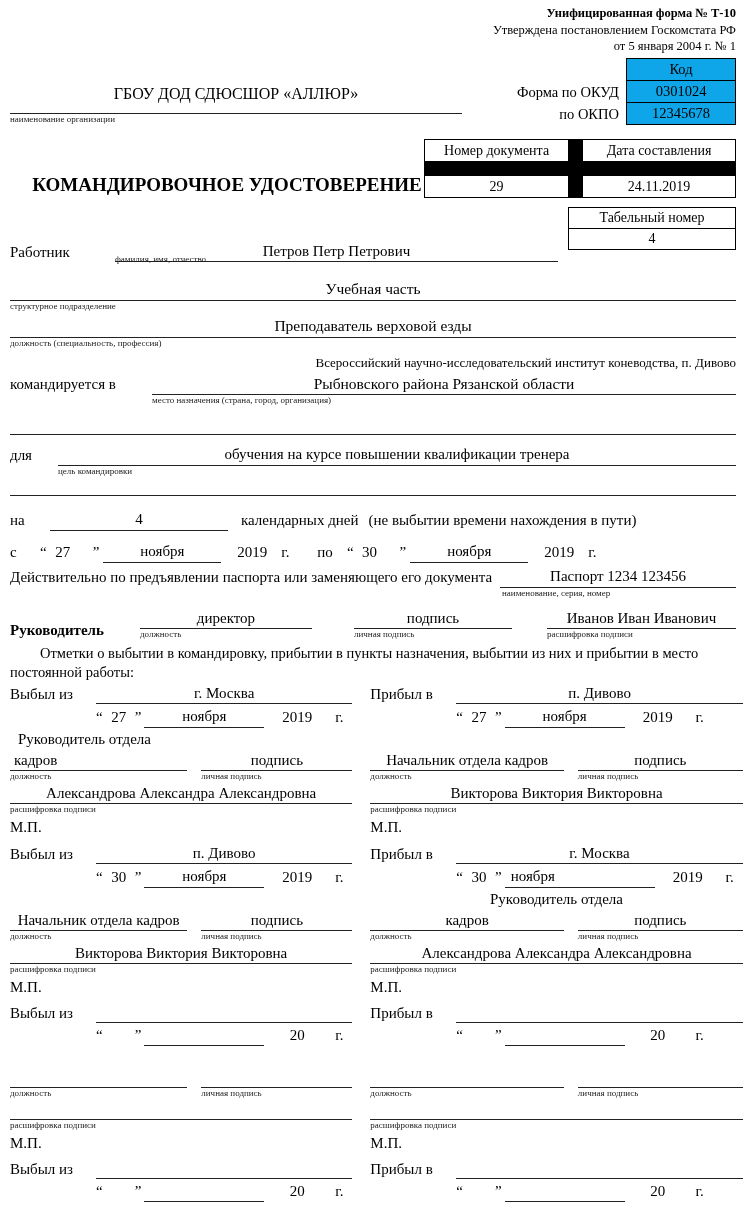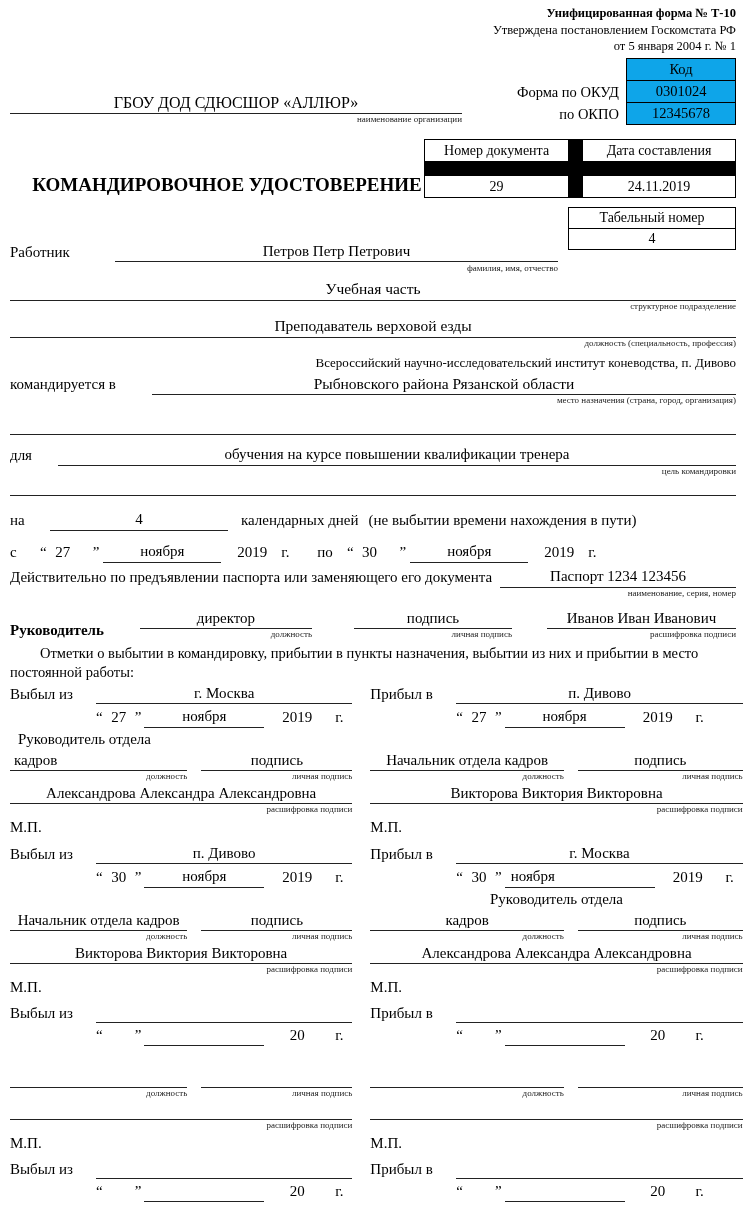--- a/index.html
+++ b/index.html
@@ -3,49 +3,49 @@
 <meta charset="utf-8">
 <style>
   * { box-sizing: border-box; }
   html,body { margin:0; padding:0; background:#fff; }
   .page {
     width:746px; height:1217px; padding:5px 10px 0 10px; overflow:hidden;
     font-family:"Liberation Serif","DejaVu Serif",serif;
     font-size:15px; color:#000; position:relative;
   }
   .bold { font-weight:bold; }
-  .cap { font-size:9px; line-height:11px; text-align:right; color:#1b1b1b; }
+  .cap { font-size:9px; line-height:11px; text-align:left; color:#1b1b1b; }
 
   
   .form-head { text-align:right; font-size:12.5px; line-height:1.32; }
 
   
   .okud-zone { display:flex; justify-content:space-between; align-items:flex-end; margin-top:3px; }
   .org-wrap { width:452px; padding-top:24px; }
-  .org-name { text-align:center; font-size:16px; border-bottom:1px solid #222; padding-bottom:1px; }
+  .org-name { text-align:center; font-size:16px; border-bottom:1px solid #222; padding-bottom:10px; }
   .code-grid { display:flex; }
   .code-labels { display:flex; flex-direction:column; justify-content:flex-end; text-align:right; padding-right:7px; font-size:14.5px; }
   .code-labels > div { height:22px; line-height:22px; }
   .code-boxes { width:110px; border:1px solid #000; background:#000; display:grid; grid-template-rows:repeat(3,21px); gap:1px; }
   .code-boxes > div { background:#0ea5e9; text-align:center; line-height:21px; font-size:14.5px; }
 
   
   .title-row { display:flex; align-items:flex-end; margin-top:14px; }
   .doc-title { flex:1; text-align:center; font-size:19px; font-weight:bold; padding:0 0 2px 20px; }
   .doc-table { width:312px; border:1px solid #000; background:#000; display:grid; grid-template-columns:1fr 1.06fr; grid-auto-rows:21px; gap:15px; }
   .doc-table > div { background:#fff; text-align:center; line-height:21px; font-size:14px; }
 
   
   .tabnum-zone { position:relative; margin-top:9px; height:68px; }
   .tabnum-box { position:absolute; right:0; top:0; width:168px; border:1px solid #000; background:#000; display:grid; grid-template-rows:20px 20px; gap:1px; }
   .tabnum-box > div { background:#fff; text-align:center; line-height:20px; font-size:14px; }
   .worker-row { position:absolute; left:0; right:178px; bottom:13px; display:flex; align-items:flex-end; }
   .worker-label { width:105px; line-height:20px; }
   .worker-name { flex:1; border-bottom:1px solid #222; text-align:center; line-height:20px; }
-  .worker-cap { position:absolute; left:105px; right:178px; bottom:1px;font-family:Liberation Serif, serif; }
+  .worker-cap { position:absolute; left:105px; right:178px; bottom:10px;font-family:Liberation Serif, serif; }
 
   .full-field { margin-top:5px; }
   .full-line { border-bottom:1px solid #222; text-align:center; padding-bottom:1px; font-size:15.5px; min-height:21px; }
 
   .dest-row { display:flex; align-items:flex-end; margin-top:3px; }
   .dest-label { width:142px; padding-bottom:2px; }
   .dest-val { flex:1; }
   .dest-line1 { text-align:right; font-size:13px; line-height:21px; }
   .dest-line2 { text-align:center; font-size:15.5px; border-bottom:1px solid #222; line-height:21px; }
   .dest-caps { margin-left:142px; }

